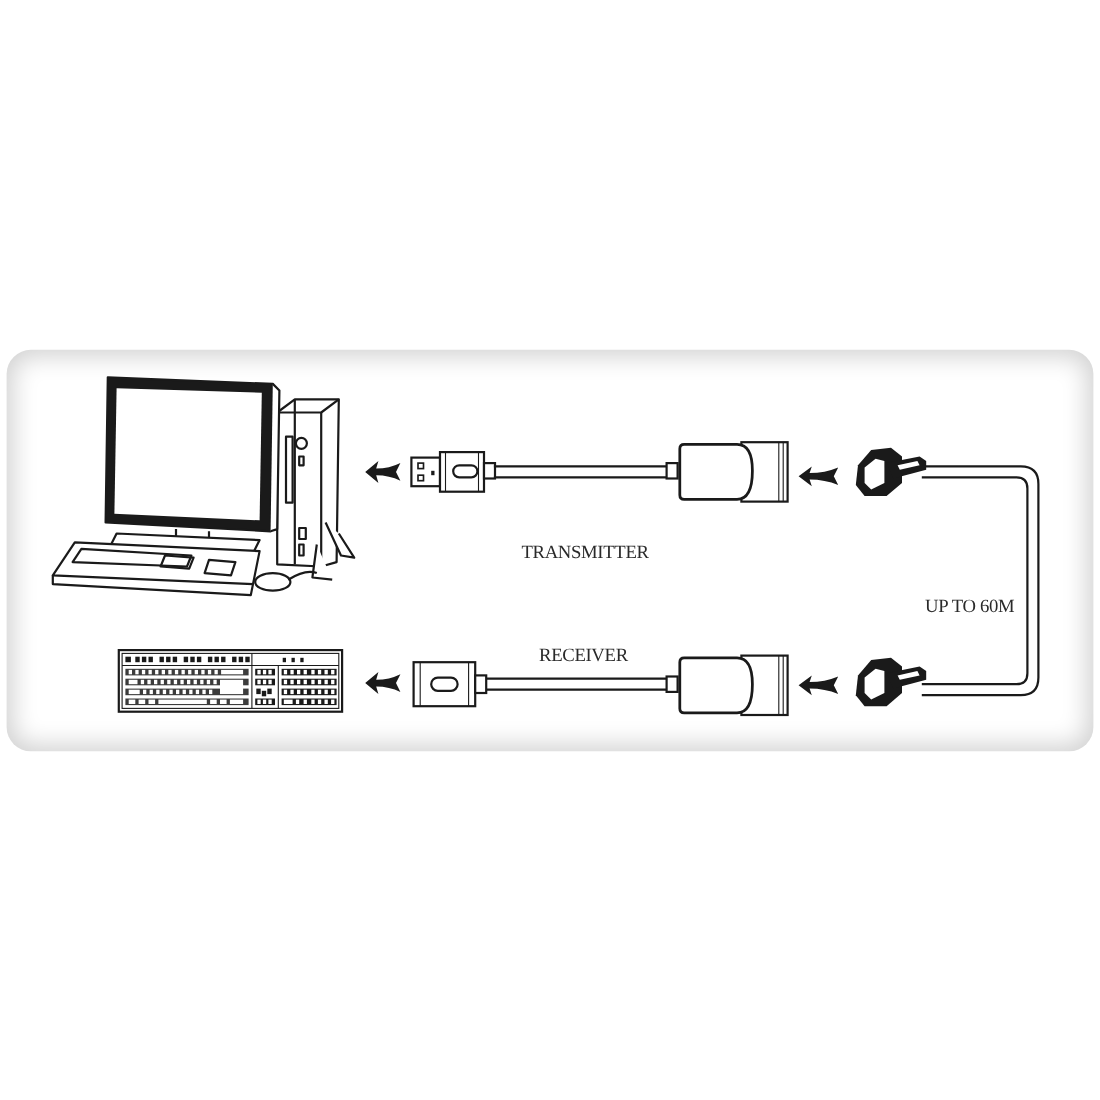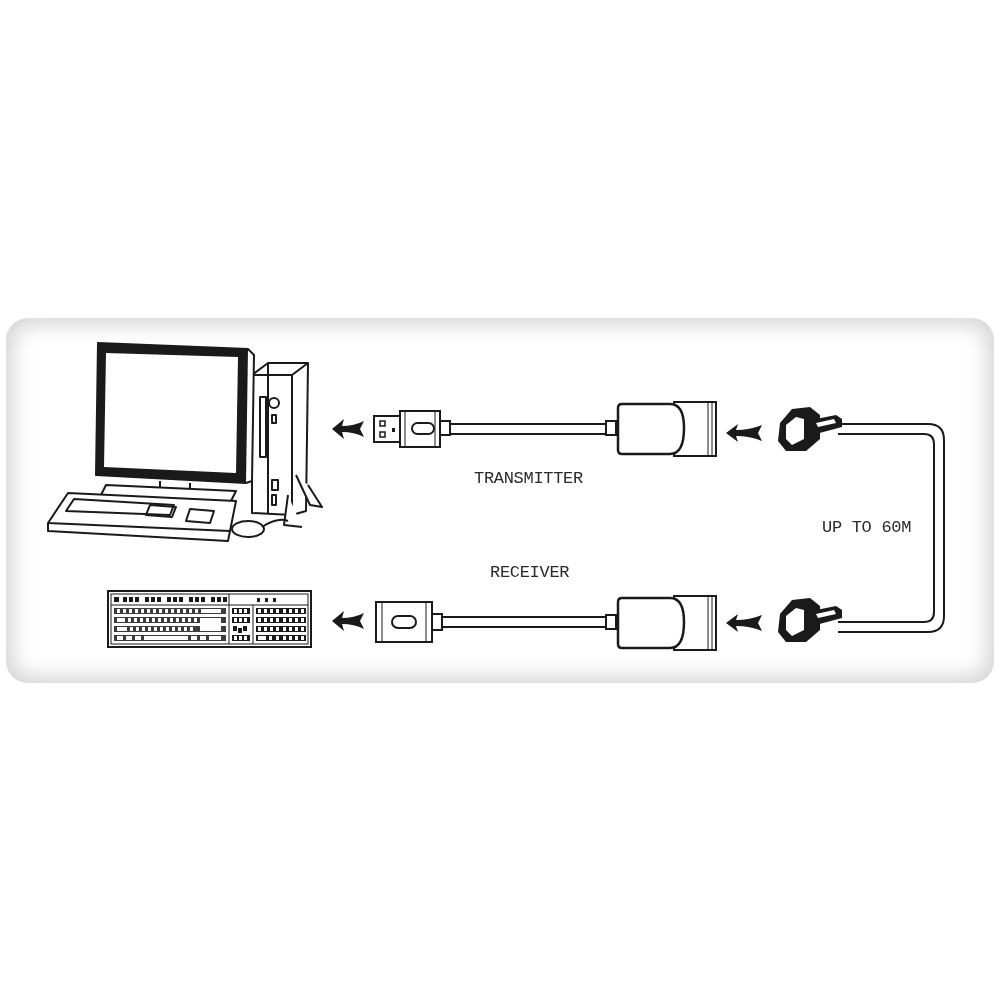--- a/index.html
+++ b/index.html
@@ -3,22 +3,22 @@
   <meta charset="utf-8">
   <style>
     html, body { margin:0; padding:0; background:#ffffff; }
     body { width:1000px; height:1000px; position:relative; overflow:hidden; font-family:"Liberation Sans", sans-serif; }
     .panel {
       position:absolute; left:6px; top:318px; width:988px; height:365px;
       border-radius:22px; background:#ffffff;
       box-shadow: inset 0 0 22px 6px #d2d2d2;
     }
     .label {
-      position:absolute; font-family:Liberation Mono, monospace; font-size:17px;
-      color:#2a2a2a; letter-spacing:-0.3px; white-space:nowrap;
+      position:absolute; font-family:Liberation Serif, serif; font-size:17px;
+      color:#2a2a2a; letter-spacing:-0.3px; white-space:nowrap;margin-top:23px;
     }
     svg { position:absolute; overflow:visible; }
   </style>
 </head>
 <body>
 
 <div class="panel"></div>
 
 <svg style="left:40px;top:335px" width="290" height="215" viewBox="0 0 290 215">
   <g fill="none" stroke="#1a1a1a" stroke-width="2" stroke-linejoin="round">
@@ -278,13 +278,13 @@
     <path d="M14 8 Q14 4 18 4 L66 4 Q80 4 80 28 Q80 54 66 54 L18 54 Q14 54 14 50 Z" stroke-width="2.5"></path>
   </g>
 </svg>
 
 <svg style="left:724px;top:613px" width="40" height="20" viewBox="0 0 40 20">
   <path d="M2 10 L14 1 L12 7 Q26 7 38 2 L34 10 L38 18 Q26 13 12 13 L14 19 Z" fill="#1a1a1a"></path>
 </svg>
 
 <div class="label" style="left:474px;top:469px">TRANSMITTER</div>
 <div class="label" style="left:490px;top:563px">RECEIVER</div>
-<div class="label" style="left:822px;top:518px">UP TO 60M</div>
+<div class="label" style="left:841px;top:518px">UP TO 60M</div>
 
 </body></html>

